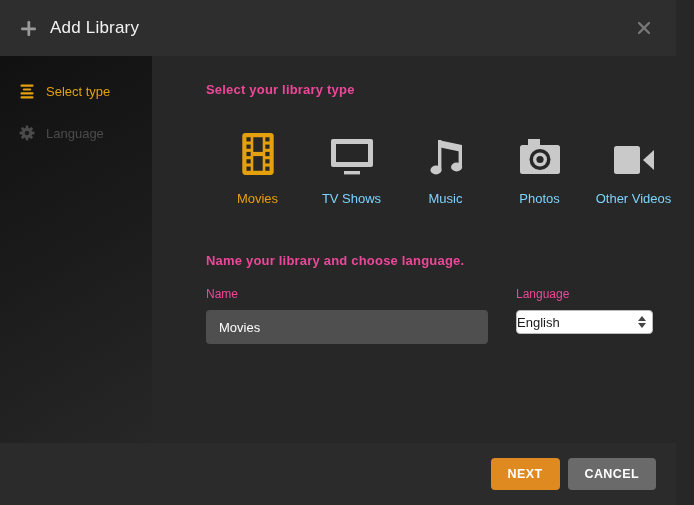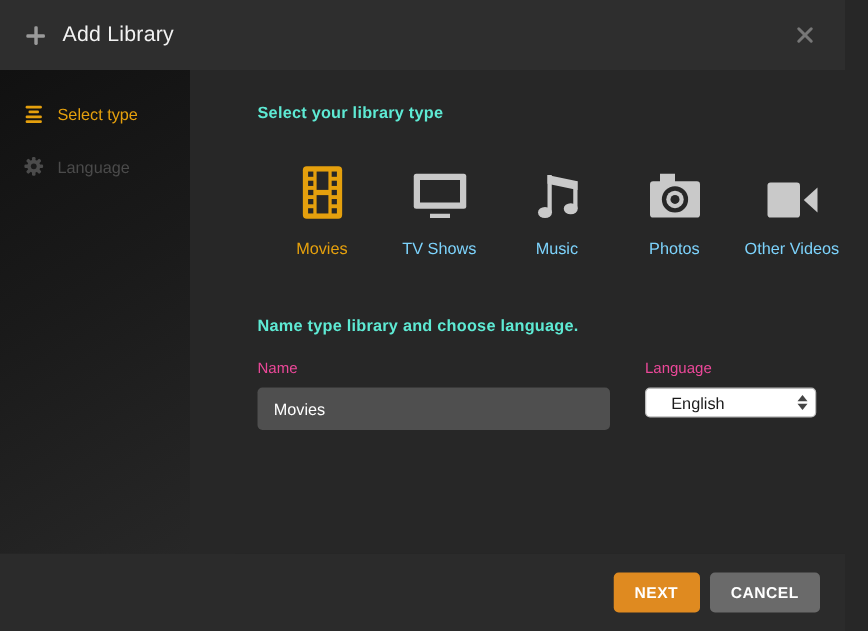--- a/index.html
+++ b/index.html
@@ -27,21 +27,21 @@
     background:linear-gradient(150deg,#111111 0%, #1a1a1a 45%, #272727 100%);
     padding-top:14px;
   }
   .sidebar-item { height:42px; display:flex; align-items:center; gap:11px; padding:0 18px; font-size:13px; cursor:pointer; }
   .sidebar-item .si-icon { width:17px; height:17px; flex:none; display:flex; align-items:center; justify-content:center; }
   .sidebar-item.active   { color:#e5a00d; }
   .sidebar-item.default  { color:#d8d8d8; }
   .sidebar-item.disabled { color:#4b4b4b; }
 
   .main { flex:1; background:#272727; padding:26px 24px 0 18px; }
-  .section-heading { color:#5eead4; font-size:13px; font-weight:600; letter-spacing:.2px; }
+  .section-heading { color:#ec4899; font-size:13px; font-weight:600; letter-spacing:.2px; }
 
   
   .type-row { display:flex; gap:13px; margin:33px 0 0 11px; }
   .type-cell { width:81px; text-align:center; cursor:pointer; }
   .type-cell .ticon { height:46px; display:flex; align-items:flex-end; justify-content:center; }
   .type-cell .tlabel { display:block; margin-top:15px; font-size:13px; color:#7dd3fc; }
   .type-cell svg .fg { fill:#c9c9c9; }
   .type-cell svg .hole { fill:#272727; }
   .type-cell.selected svg .fg { fill:#e5a00d; }
   .type-cell.selected .tlabel { color:#e5a00d; }
@@ -53,21 +53,21 @@
   .name-group { width:282px; }
   .name-input {
     width:100%; height:34px; border:none; border-radius:4px;
     background:#4f4f4f; color:#ffffff; font-size:13px; padding:0 13px;
     font-family:"Liberation Sans", sans-serif; outline:none;
   }
   .lang-group { margin-left:28px; }
   .select-wrap { position:relative; width:137px; }
   .lang-select {
     width:100%; height:24px; border:1px solid #bbb; border-radius:4px;
-    background:#ffffff; color:#1a1a1a; font-size:13px; padding:0 22px 0 20px;
+    background:#ffffff; color:#1a1a1a; font-size:13px; padding:0 22px 0 0;
     -webkit-appearance:none; appearance:none;
     font-family:"Liberation Sans", sans-serif; outline:none;
   }
   .select-arrows {
     position:absolute; right:7px; top:50%; transform:translateY(-50%);
     display:flex; flex-direction:column; gap:2px; pointer-events:none;
   }
   .select-arrows .up    { width:0; height:0; border-left:4px solid transparent; border-right:4px solid transparent; border-bottom:5px solid #444; }
   .select-arrows .down  { width:0; height:0; border-left:4px solid transparent; border-right:4px solid transparent; border-top:5px solid #444; }
 
@@ -211,21 +211,21 @@
             <svg width="44" height="32" viewBox="0 0 44 32">
               <rect class="fg" x="2" y="2" width="26" height="28" rx="2.5"></rect>
               <polygon class="fg" points="31,16 42,6 42,26"></polygon>
             </svg>
           </div>
           <span class="tlabel">Other Videos</span>
         </div>
 
       </div>
 
-      <div class="section-heading name-heading">Name type library and choose language.</div>
+      <div class="section-heading name-heading">Name your library and choose language.</div>
 
       <div class="form-row">
         <div class="name-group">
           <label class="field-label">Name</label>
           <input class="name-input" type="text" value="Movies" style="">
         </div>
 
         <div class="lang-group">
           <label class="field-label">Language</label>
           <div class="select-wrap">

